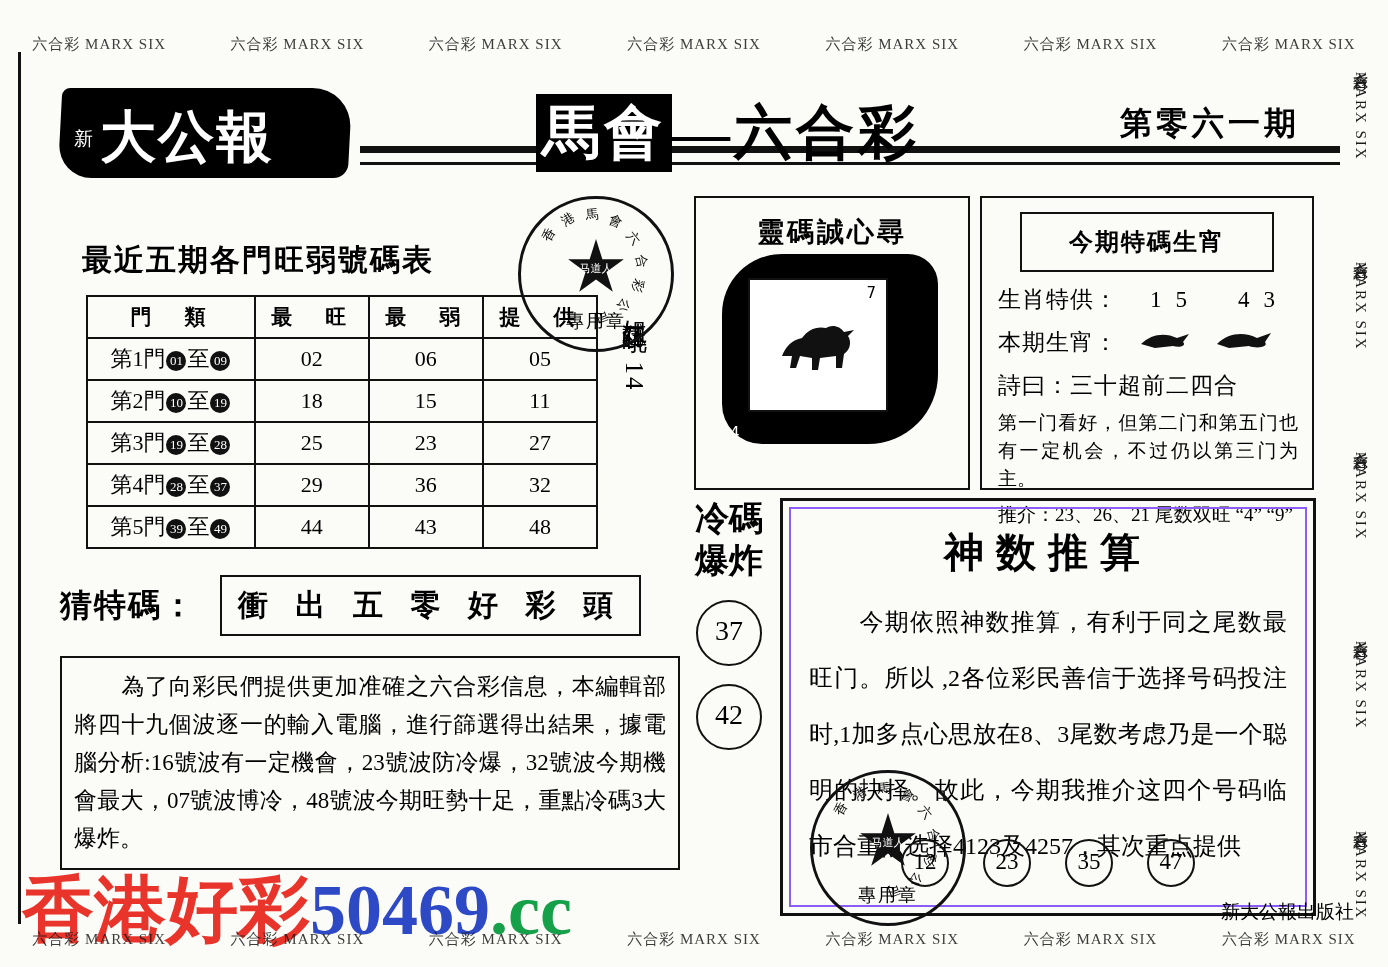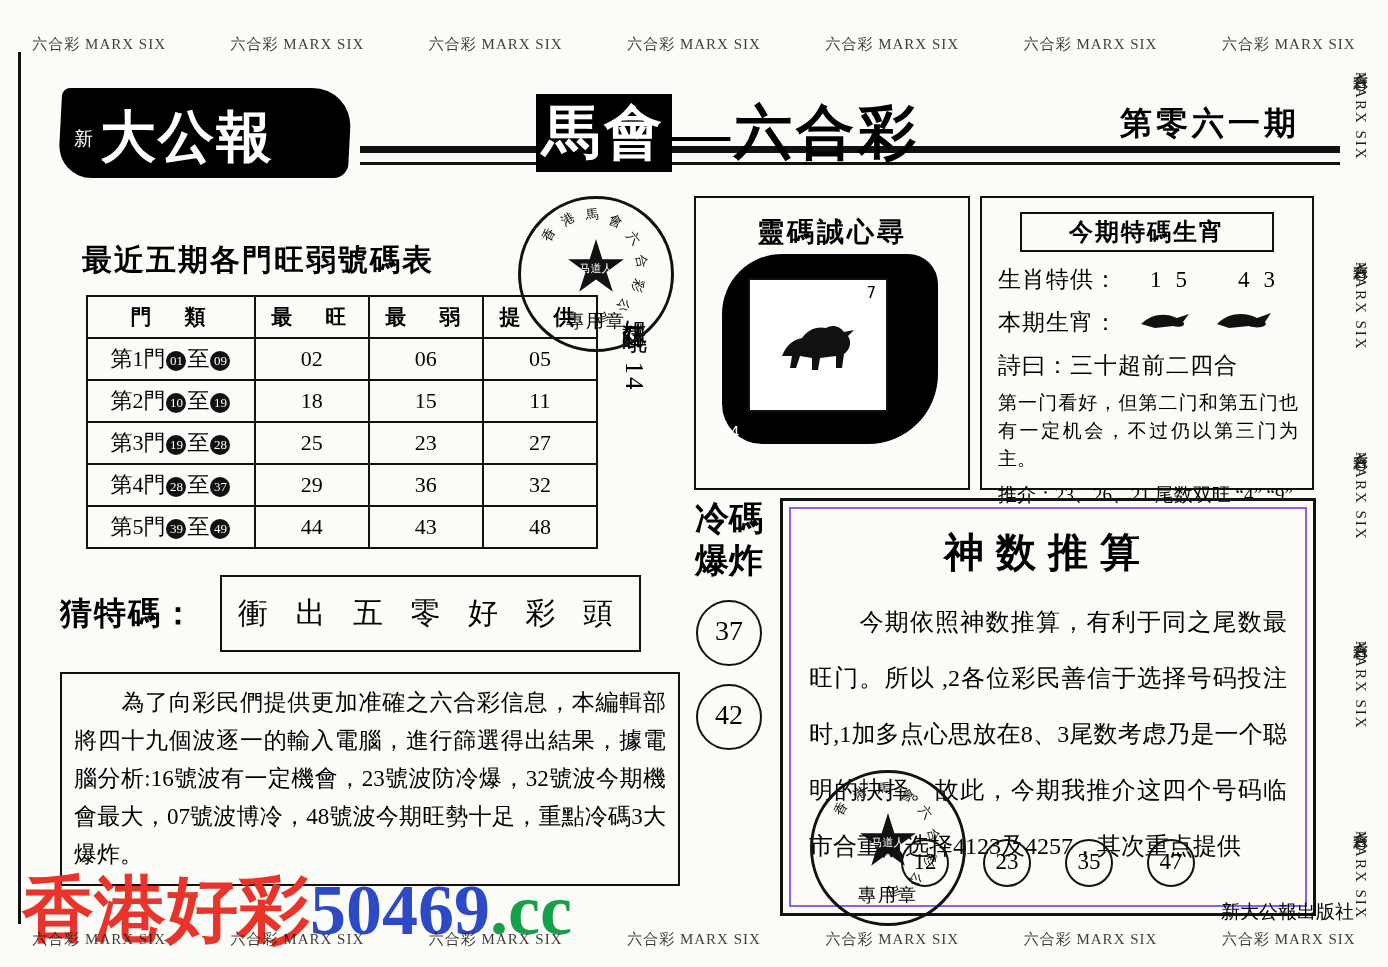--- a/index.html
+++ b/index.html
@@ -106,22 +106,22 @@
     writing-mode:vertical-rl;font-family:"Liberation Serif",serif;
     font-size:25px;letter-spacing:3px;line-height:44px;
   }
 
   .guess-row{margin-top:26px;display:flex;align-items:center;}
   .guess-label{
     font-size:32px;font-weight:bold;font-family:"Liberation Serif",serif;
     letter-spacing:2px;width:160px;
   }
   .guess-box{
-    border:2px solid #111;padding:16px 16px;font-size:30px;
-    font-family:"Liberation Serif",serif;letter-spacing:10px;font-weight:normal;
+    border:2px solid #111;padding:8px 16px;font-size:30px;
+    font-family:"Liberation Serif",serif;letter-spacing:10px;font-weight:bold;
   }
   .provide-row{margin-top:14px;display:flex;align-items:center;}
   .provide-label{
     font-size:32px;font-weight:bold;font-family:"Liberation Serif",serif;
     letter-spacing:2px;width:160px;
   }
   .ball{
     display:inline-block;width:38px;height:38px;line-height:36px;
     border:2px solid #111;border-radius:50%;text-align:center;
     font-size:21px;font-family:"Liberation Serif",serif;margin-right:14px;
@@ -172,21 +172,21 @@
   }
 
   
   .rpanel{
     position:absolute;left:980px;top:196px;width:330px;height:290px;
     border:2px solid #111;
   }
   .rp-head{
     margin:14px auto 0;width:250px;border:2px solid #111;text-align:center;
     font-size:24px;font-family:"Liberation Serif",serif;font-weight:bold;
-    letter-spacing:2px;padding:2px 0;
+    letter-spacing:2px;padding:12px 0;
   }
   .rp-line{
     margin:12px 0 0 16px;font-size:23px;font-family:"Liberation Serif",serif;
     letter-spacing:1px;
   }
   .rp-line .nums{margin-left:32px;letter-spacing:14px;}
   .rp-small{
     margin:8px 14px 0 16px;font-size:19px;font-family:"Liberation Serif",serif;
     line-height:28px;text-align:justify;
   }

